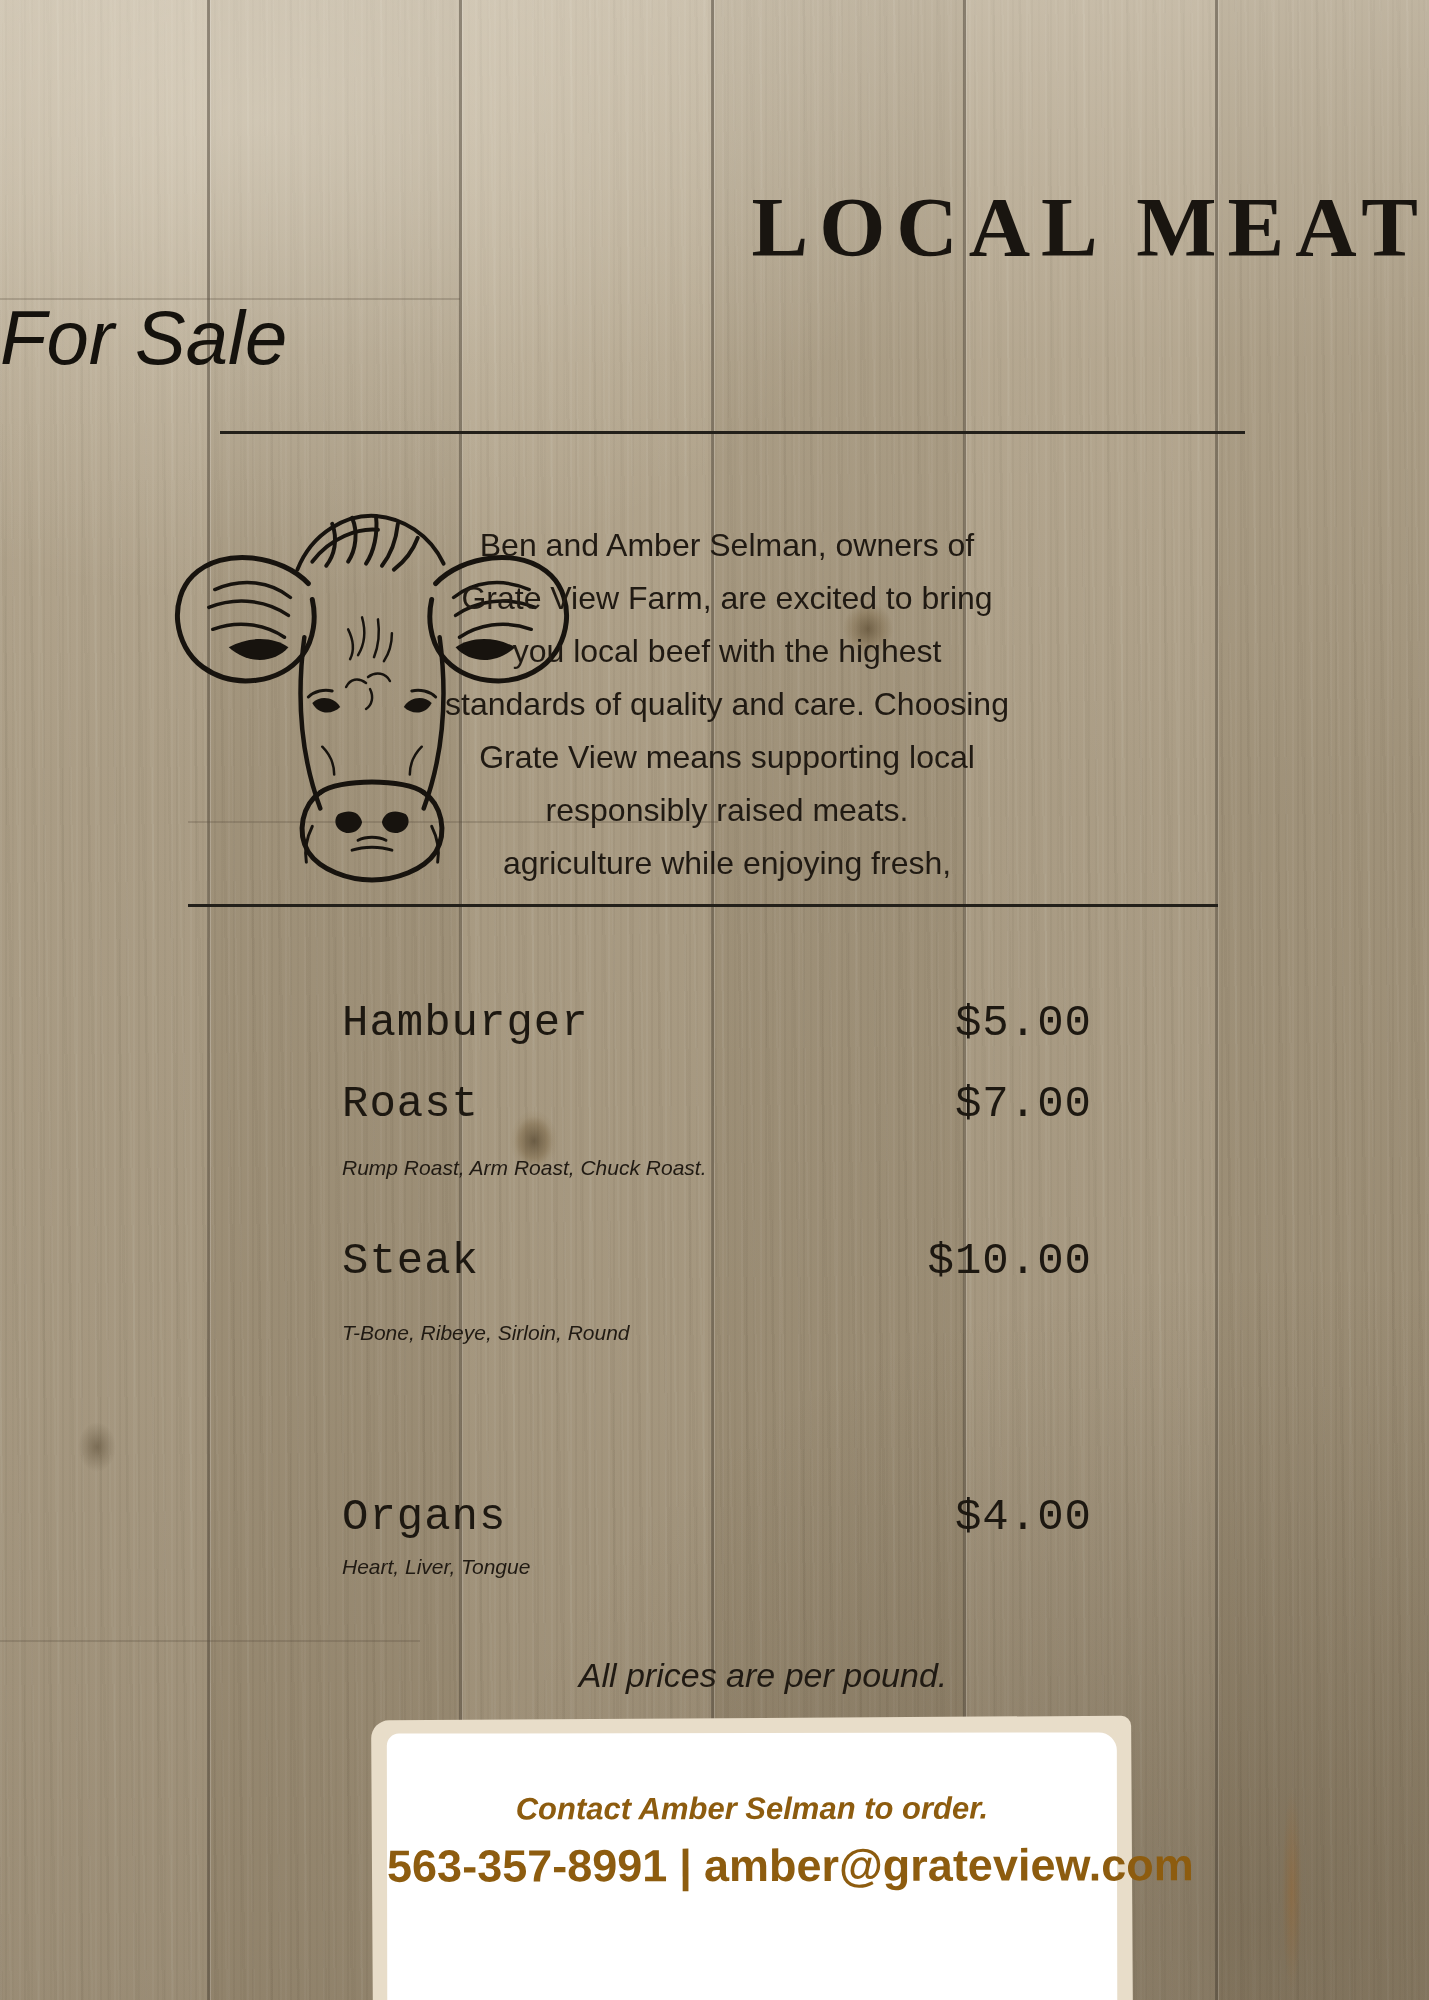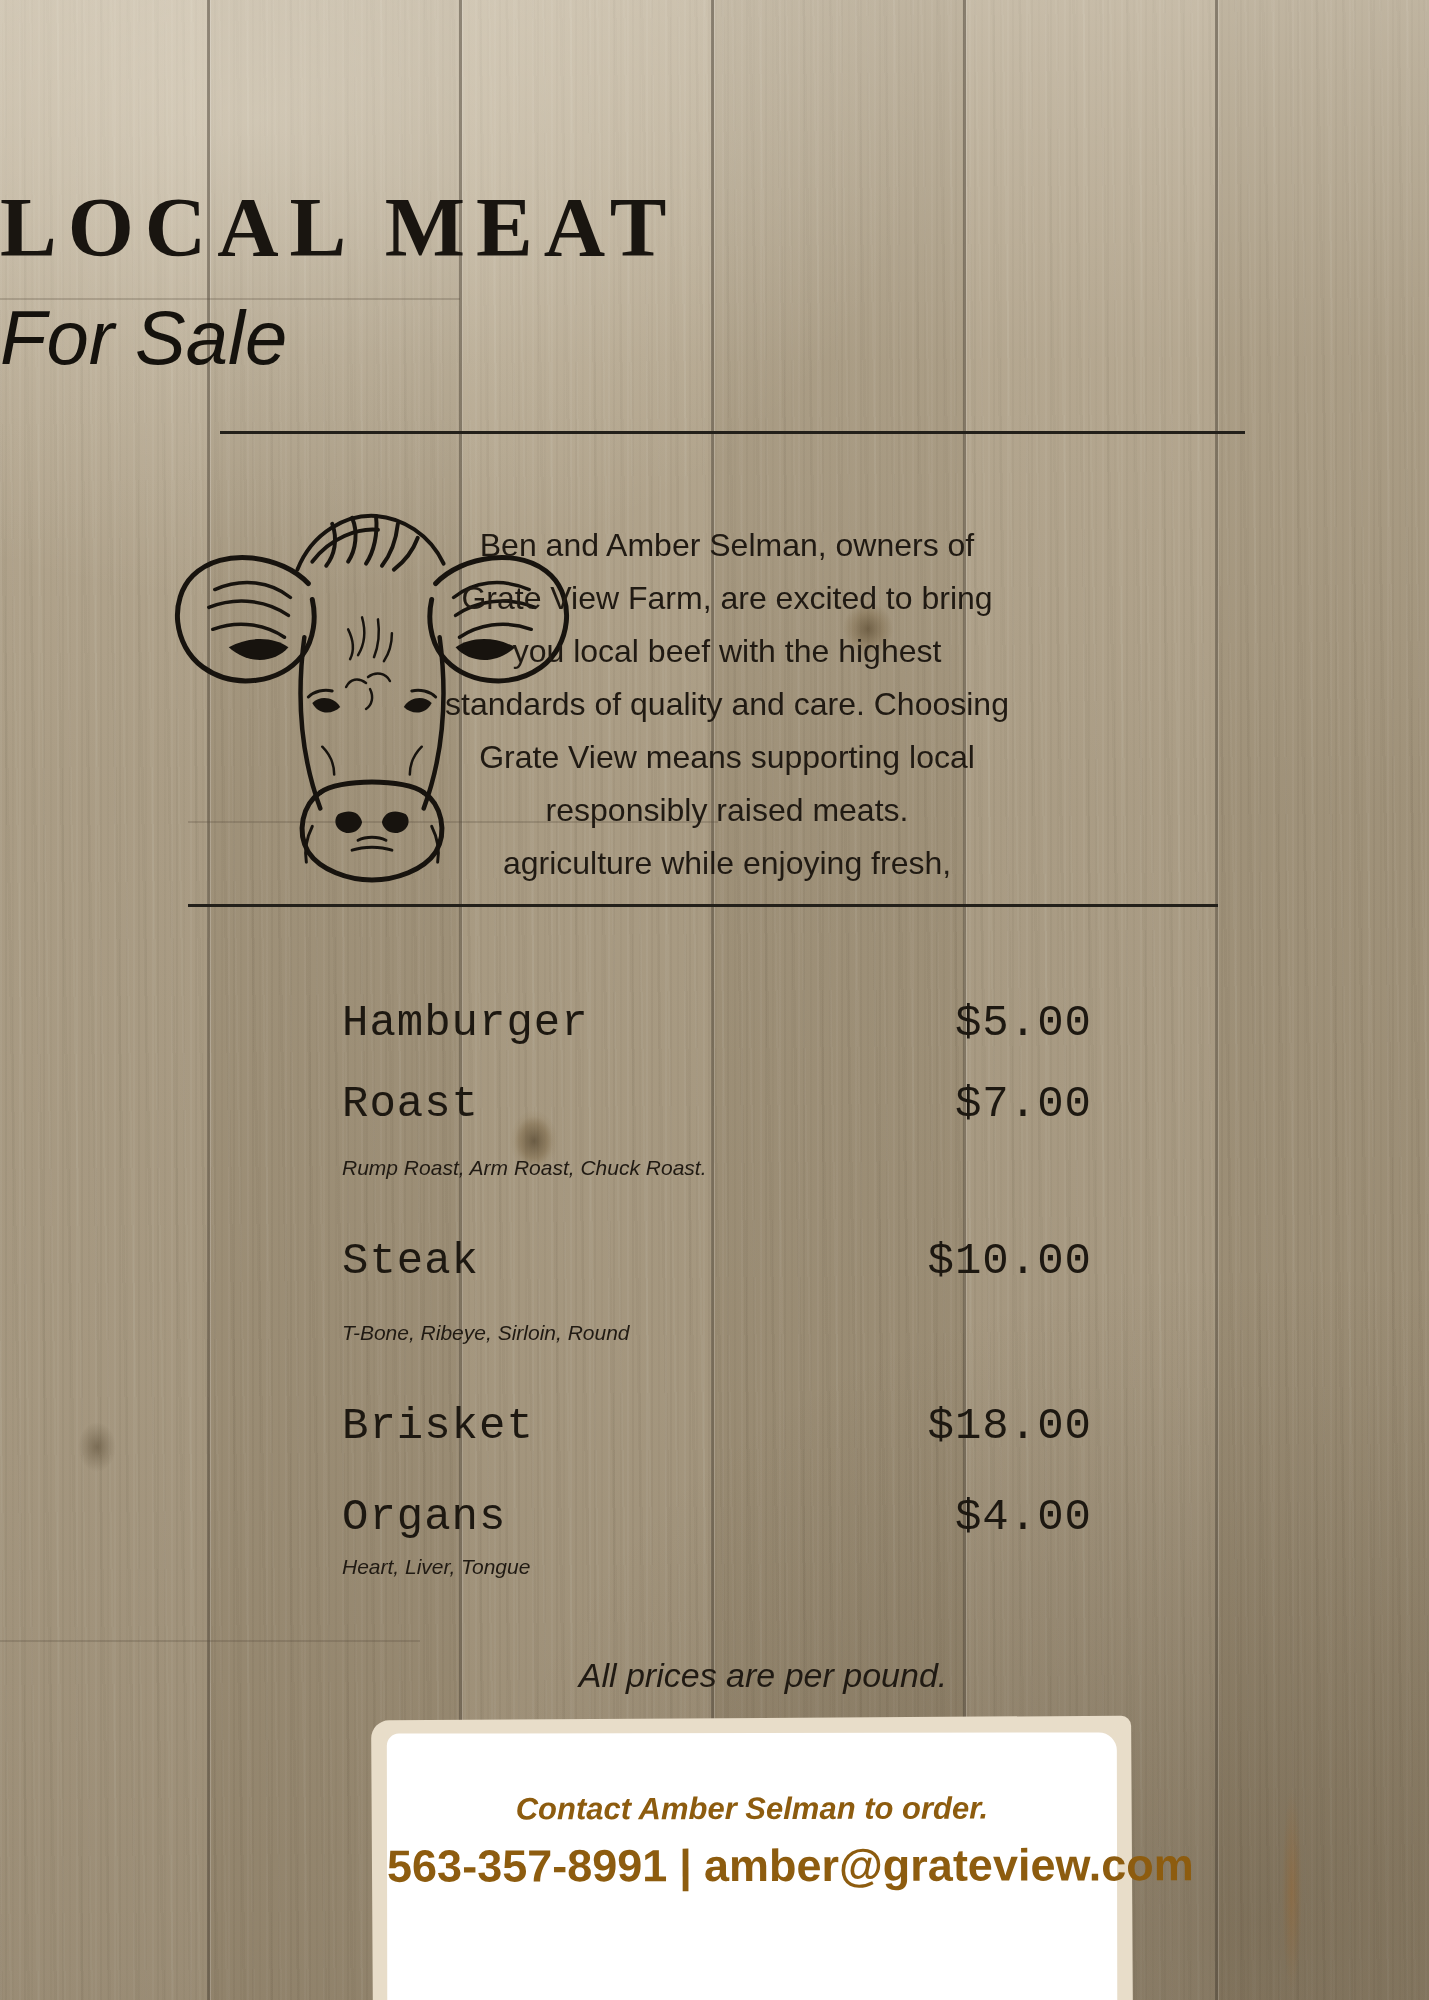--- a/index.html
+++ b/index.html
@@ -27,21 +27,21 @@
     background:radial-gradient(closest-side, rgba(56,40,16,.55), rgba(96,72,34,.32) 55%, rgba(130,108,70,.12) 80%, transparent);}
   .knot2{left:843px;top:602px;width:50px;height:54px;
     background:radial-gradient(closest-side, rgba(64,46,18,.5), rgba(100,76,38,.26) 60%, transparent);}
   .knot3{left:78px;top:1422px;width:38px;height:50px;
     background:radial-gradient(closest-side, rgba(60,45,22,.4), rgba(60,45,22,.15) 60%, transparent);}
   .streak{left:1282px;top:1788px;width:20px;height:205px;border-radius:50%;
     background:radial-gradient(closest-side, rgba(152,96,36,.38), rgba(152,96,36,.15) 60%, transparent);}
 
   .title{
     position:absolute;left:0;right:0;top:185px;
-    text-align:left;
+    text-align:right;
     font-family:"Liberation Serif",serif;
     font-weight:700;font-size:85px;line-height:1;
     letter-spacing:11px;color:#191510;
   }
   .subtitle{
     position:absolute;left:0;right:0;top:300px;
     text-align:left;
     font-style:italic;font-weight:400;
     font-size:76px;line-height:1;color:#15120d;
   }
@@ -208,24 +208,20 @@
   <div class="menu-row row-roast">
     <span>Roast</span>
     <span>$7.00</span>
   </div>
   <div class="menu-note note-roast">Rump Roast, Arm Roast, Chuck Roast.</div>
   <div class="menu-row row-steak">
     <span>Steak</span>
     <span>$10.00</span>
   </div>
   <div class="menu-note note-steak">T-Bone, Ribeye, Sirloin, Round</div>
-  <div class="menu-row row-brisket">
-    <span>Brisket</span>
-    <span>$18.00</span>
-  </div>
   <div class="menu-row row-organs">
     <span>Organs</span>
     <span>$4.00</span>
   </div>
   <div class="menu-note note-organs">Heart, Liver, Tongue</div>
 
   <div class="footnote">All prices are per pound.</div>
 
   <div class="contact-card">
     <div class="contact-card-inner">

